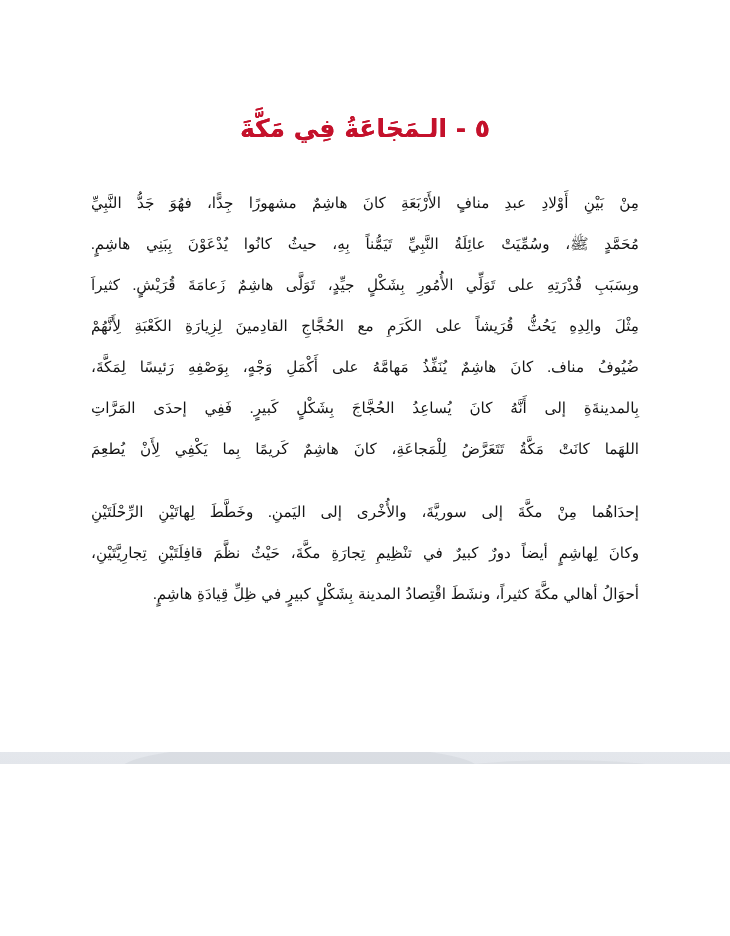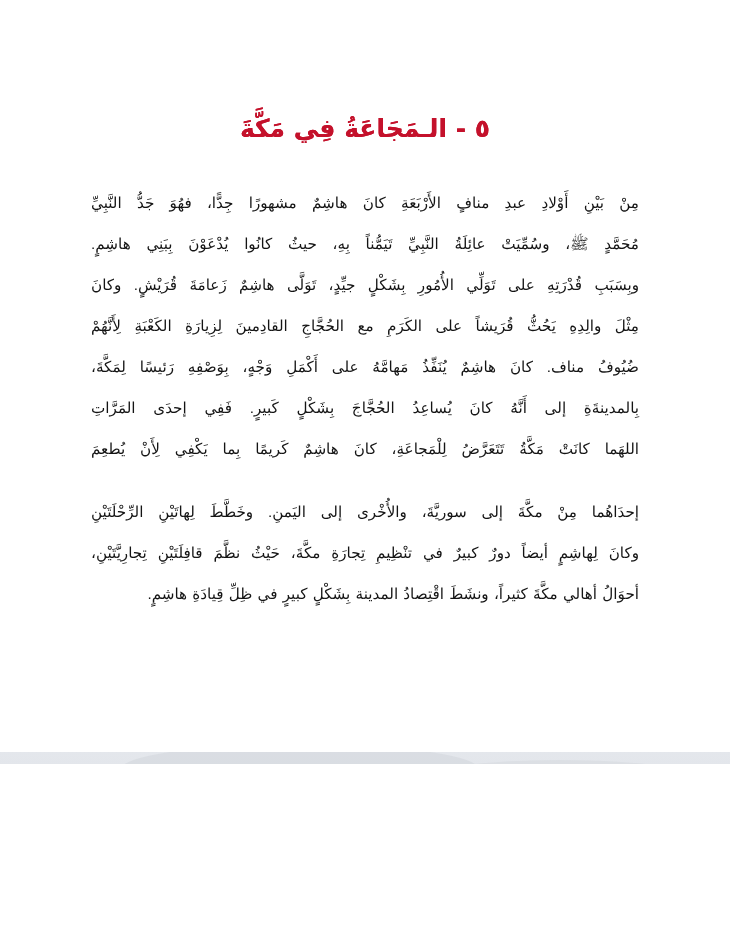--- a/index.html
+++ b/index.html
@@ -44,21 +44,21 @@
     position: absolute;
     top: 182px;
     right: 91px;
     width: 548px;
     direction: rtl;
     text-align: justify;
     text-align-last: justify;
     color: #141414;
   }
   .para {
-    font-family: Liberation Sans, sans-serif;
+    font-family: Liberation Serif, serif;
     font-size: 15.2px;
     line-height: 41px;
     text-align: justify;
     text-align-last: justify;
     margin: 0 0 22px 0;
     word-spacing: 1px;
   }
   .para:last-child { margin-bottom: 0; }
 
   
@@ -105,21 +105,21 @@
 
   <div id="title-block">
     <h1 id="lesson-title">٥ - الـمَجَاعَةُ فِي مَكَّةَ</h1>
   </div>
 
   <div id="body-text">
 
     <p class="para">
       <span style="display: block; text-align: justify; text-align-last: justify;">مِنْ بَيْنِ أَوْلادِ عبدِ منافٍ الأَرْبَعَةِ كانَ هاشِمٌ مشهورًا جِدًّا، فهُوَ جَدُّ النَّبِيِّ</span>
       <span style="display: block; text-align: justify; text-align-last: justify;">مُحَمَّدٍ ﷺ، وسُمِّيَتْ عائِلَةُ النَّبِيِّ تَيَمُّناً بِهِ، حيثُ كانُوا يُدْعَوْنَ بِبَنِي هاشِمٍ.</span>
-      <span style="display: block; text-align: justify; text-align-last: justify;">وبِسَبَبِ قُدْرَتِهِ على تَوَلِّي الأُمُورِ بِشَكْلٍ جيِّدٍ، تَوَلَّى هاشِمٌ زَعامَةَ قُرَيْشٍ. وكانَ</span>
+      <span style="display: block; text-align: justify; text-align-last: justify;">وبِسَبَبِ قُدْرَتِهِ على تَوَلِّي الأُمُورِ بِشَكْلٍ جيِّدٍ، تَوَلَّى هاشِمٌ زَعامَةَ قُرَيْشٍ. كثيراَ</span>
       <span style="display: block; text-align: justify; text-align-last: justify;">مِثْلَ والِدِهِ يَحُثُّ قُرَيشاً على الكَرَمِ مع الحُجَّاجِ القادِمينَ لِزِيارَةِ الكَعْبَةِ لِأَنَّهُمْ</span>
       <span style="display: block; text-align: justify; text-align-last: justify;">ضُيُوفُ مناف. كانَ هاشِمٌ يُنَفِّذُ مَهامَّهُ على أَكْمَلِ وَجْهٍ، بِوَصْفِهِ رَئيسًا لِمَكَّةَ،</span>
       <span style="display: block; text-align: justify; text-align-last: justify;">بِالمدينةَةِ إلى أَنَّهُ كانَ يُساعِدُ الحُجَّاجَ بِشَكْلٍ كَبيرٍ. فَفِي إحدَى المَرَّاتِ</span>
       <span style="display: block; text-align: justify; text-align-last: justify;">اللهَما كانَتْ مَكَّةُ تَتَعَرَّضُ لِلْمَجاعَةِ، كانَ هاشِمٌ كَريمًا بِما يَكْفِي لِأَنْ يُطعِمَ</span>
     </p>
 
     <p class="para">
       <span style="display: block; text-align: justify; text-align-last: justify;">إحدَاهُما مِنْ مكَّةَ إلى سوريَّةَ، والأُخْرى إلى اليَمنِ. وخَطَّطَ لِهاتَيْنِ الرِّحْلَتَيْنِ</span>
       <span style="display: block; text-align: justify; text-align-last: justify;">وكانَ لِهاشِمٍ أيضاً دورٌ كبيرٌ في تنْظِيمِ تِجارَةِ مكَّةَ، حَيْثُ نظَّمَ قافِلَتَيْنِ تِجارِيَّتَيْنِ،</span>
       <span style="display: block; text-align: justify; text-align-last: right;">أحوَالُ أهالي مكَّةَ كثيراً، ونشَطَ اقْتِصادُ المدينة بِشَكْلٍ كبيرٍ في ظِلِّ قِيادَةِ هاشِمٍ.</span>

